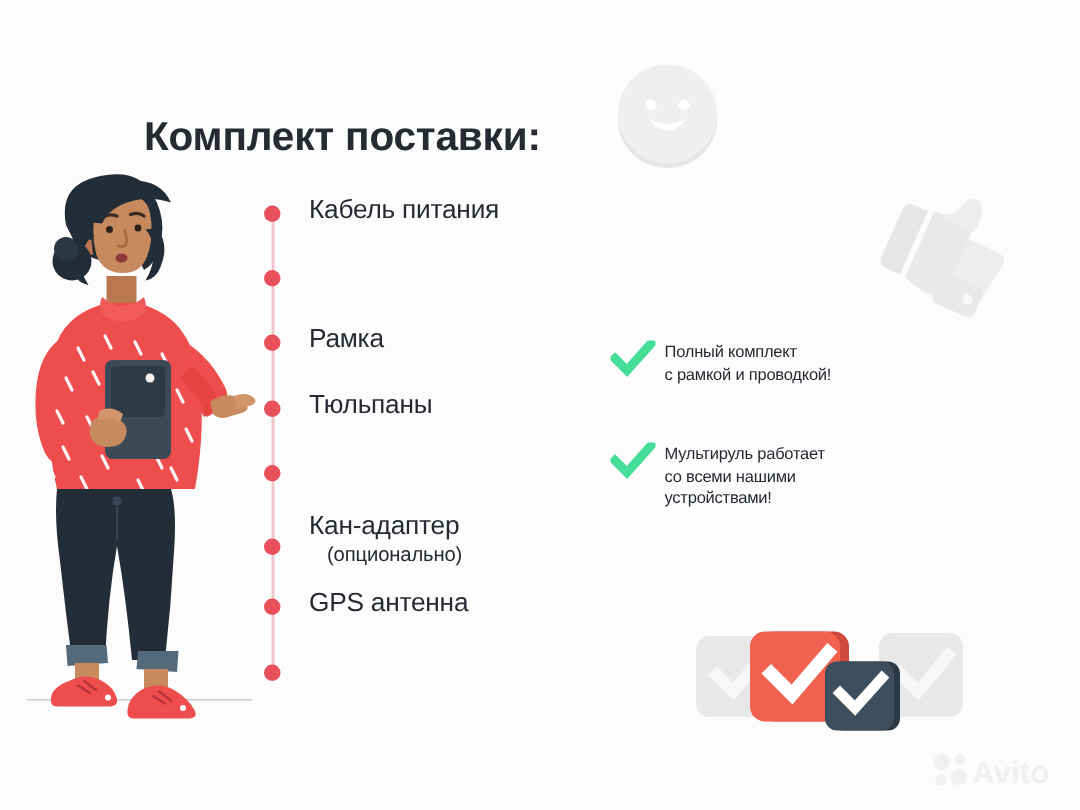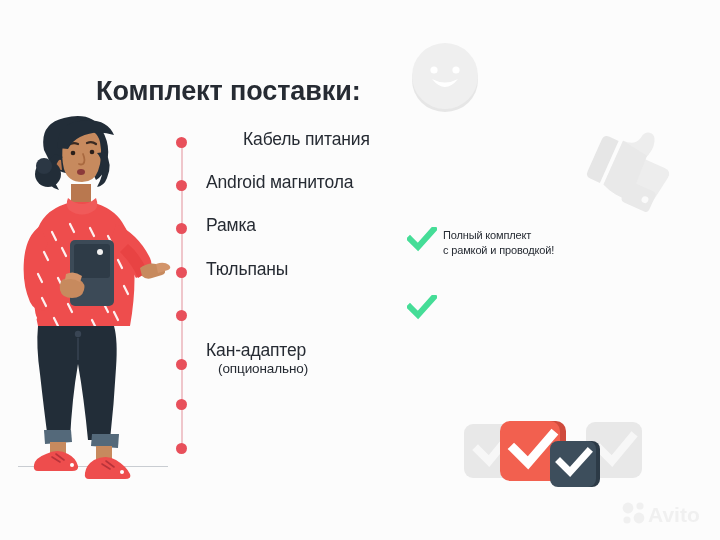--- a/index.html
+++ b/index.html
@@ -269,32 +269,29 @@
       <circle cx="64" cy="353" r="2" fill="#ffffff"></circle>
       <circle cx="114" cy="360" r="2" fill="#ffffff"></circle>
     </svg>
   </div>
 
   <div id="page-title">Комплект поставки:</div>
 
   <div id="contents-list">
     <div class="rail"></div>
 
-    <div class="list-item" id="li-0" style="top:0px;gap:37px;">
+    <div class="list-item" id="li-0" style="top:0px;">
       <span class="bullet-dot"></span>
       <span class="item-text-wrap">
         <span class="item-label">Кабель питания</span>
       </span>
     </div>
 
     <div class="list-item" id="li-1" style="top:43px;">
       <span class="bullet-dot"></span>
-      <span class="item-text-wrap">
-        <span class="item-label">Android магнитола</span>
-      </span>
     </div>
 
     <div class="list-item" id="li-2" style="top:86px;">
       <span class="bullet-dot"></span>
       <span class="item-text-wrap">
         <span class="item-label">Рамка</span>
       </span>
     </div>
 
     <div class="list-item" id="li-3" style="top:130px;">
@@ -311,20 +308,23 @@
     <div class="list-item" id="li-5" style="top:211px;">
       <span class="bullet-dot" style="margin-top:18px;"></span>
       <span class="item-text-wrap">
         <span class="item-label">Кан-адаптер</span>
         <span class="item-sub" style="display:block;">(опционально)</span>
       </span>
     </div>
 
     <div class="list-item" id="li-6" style="top:262px;">
       <span class="bullet-dot"></span>
+      <span class="item-text-wrap">
+        <span class="item-label">GPS антенна</span>
+      </span>
     </div>
 
     <div class="list-item" id="li-7" style="top:306px;">
       <span class="bullet-dot"></span>
     </div>
   </div>
 
   <div class="feature" id="feature-0">
     <span class="check-mark">
       <svg width="30" height="26" viewBox="0 0 30 26">
@@ -334,20 +334,23 @@
     <span class="feature-text">Полный комплект
 с рамкой и проводкой!</span>
   </div>
 
   <div class="feature" id="feature-1">
     <span class="check-mark">
       <svg width="30" height="26" viewBox="0 0 30 26">
         <path d="M3 12 L11 20 L27 2" stroke="#45dd97" stroke-width="6" fill="none" stroke-linecap="square" stroke-linejoin="miter"></path>
       </svg>
     </span>
+    <span class="feature-text">Мультируль работает
+со всеми нашими
+устройствами!</span>
   </div>
 
   <div id="checkbox-cluster">
     <svg width="180" height="80" viewBox="0 0 180 80">
 
       <rect x="2" y="12" width="54" height="54" rx="9" fill="#e8e8e8"></rect>
       <path d="M16 38 L27 49 L46 26" stroke="#f7f7f7" stroke-width="8" fill="none" stroke-linecap="square" stroke-linejoin="miter"></path>
 
       <rect x="124" y="10" width="56" height="56" rx="9" fill="#e8e8e8"></rect>
       <path d="M138 37 L150 49 L170 25" stroke="#f7f7f7" stroke-width="8" fill="none" stroke-linecap="square" stroke-linejoin="miter"></path>

